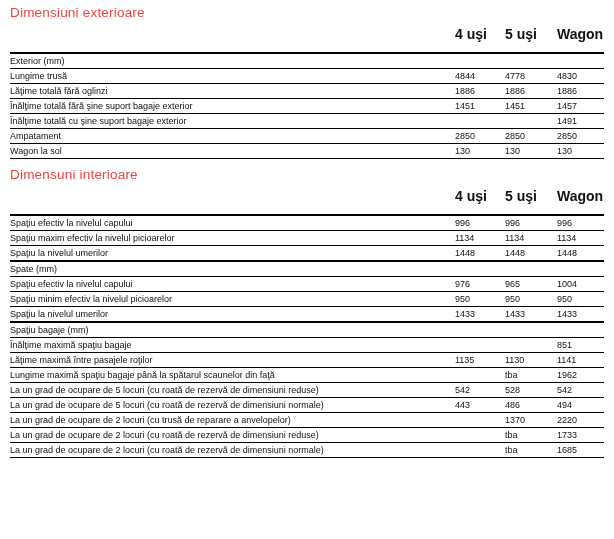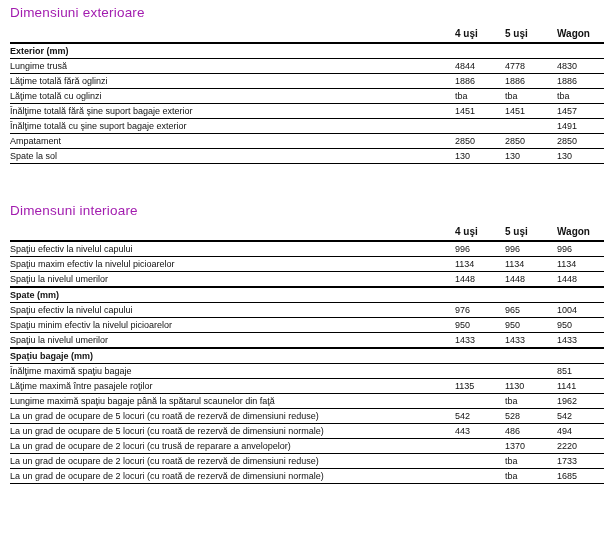--- a/index.html
+++ b/index.html
@@ -13,53 +13,53 @@
     overflow: hidden;
     font-family: "Liberation Sans", "DejaVu Sans", sans-serif;
     color: #111;
   }
   .doc {
     padding: 3px 10px 0 10px;
   }
   .table-title {
     font-size: 13.5px;
     font-weight: 400;
-    color: #a21caf;
+    color: #ef4444;
     margin: 0;
     padding: 2px 0 0 0;
     letter-spacing: 0.2px;
   }
   .table-title.second {
-    margin-top: 37px;
+    margin-top: 6px;
   }
   table.spec {
     width: 594px;
     border-collapse: collapse;
     table-layout: fixed;
   }
   table.spec thead th {
-    font-size: 10px;
+    font-size: 14px;
     font-weight: 700;
     text-align: left;
     vertical-align: bottom;
-    padding: 9px 0 3px 0;
+    padding: 9px 0 13px 0;
     border-bottom: 2px solid #000;
     line-height: 10px;
   }
   table.spec td {
     font-size: 9px;
     line-height: 10px;
     padding: 2px 0 2px 0;
     border-bottom: 1px solid #000;
     vertical-align: middle;
     white-space: nowrap;
     overflow: hidden;
   }
   table.spec tr.section td {
-    font-weight: 700;
+    font-weight: 400;
     border-top: 2px solid #000;
   }
   col.c-label  { width: 445px; }
   col.c-v1     { width: 50px; }
   col.c-v2     { width: 52px; }
   col.c-v3     { width: 47px; }
 </style>
 </head>
 <body>
 
@@ -95,45 +95,39 @@
           <td class="value">4778</td>
           <td class="value">4830</td>
         </tr>
         <tr class="data">
           <td class="label">Lăţime totală fără oglinzi</td>
           <td class="value">1886</td>
           <td class="value">1886</td>
           <td class="value">1886</td>
         </tr>
         <tr class="data">
-          <td class="label">Lăţime totală cu oglinzi</td>
-          <td class="value">tba</td>
-          <td class="value">tba</td>
-          <td class="value">tba</td>
-        </tr>
-        <tr class="data">
           <td class="label">Înălţime totală fără şine suport bagaje exterior</td>
           <td class="value">1451</td>
           <td class="value">1451</td>
           <td class="value">1457</td>
         </tr>
         <tr class="data">
           <td class="label">Înălţime totală cu şine suport bagaje exterior</td>
           <td class="value"></td>
           <td class="value"></td>
           <td class="value">1491</td>
         </tr>
         <tr class="data">
           <td class="label">Ampatament</td>
           <td class="value">2850</td>
           <td class="value">2850</td>
           <td class="value">2850</td>
         </tr>
         <tr class="data">
-          <td class="label">Spate la sol</td>
+          <td class="label">Wagon la sol</td>
           <td class="value">130</td>
           <td class="value">130</td>
           <td class="value">130</td>
         </tr>
       </tbody>
   </table>
 
   <h1 class="table-title second">Dimensuni interioare</h1>
 
   <table class="spec">

